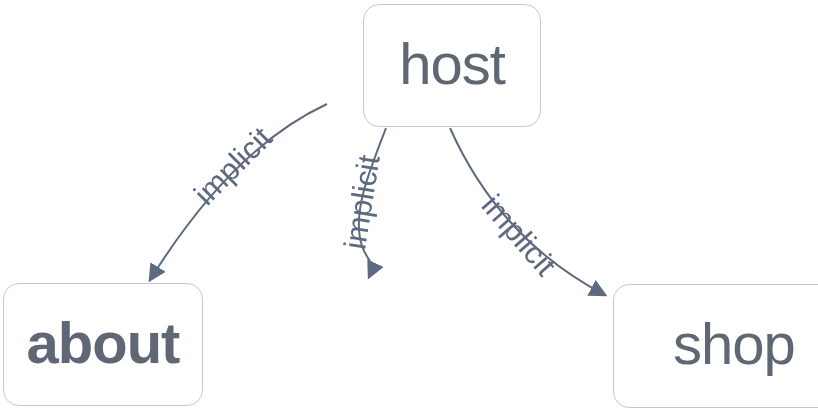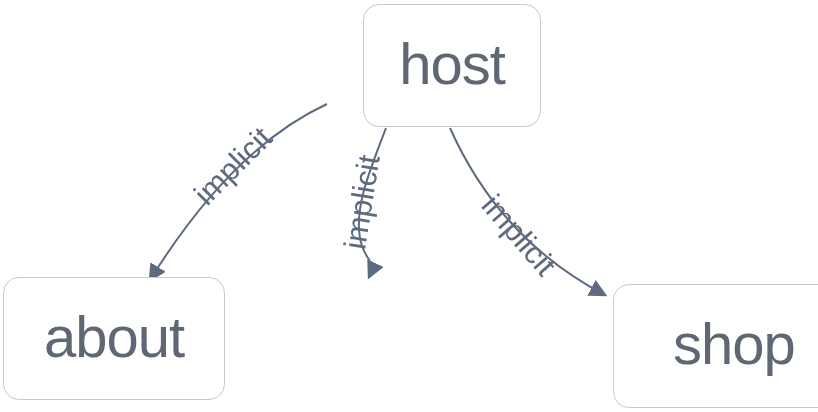--- a/index.html
+++ b/index.html
@@ -53,21 +53,21 @@
     color: #5e6a7f;
     white-space: nowrap;
     user-select: none;
     pointer-events: none;
   }
   .edge-label.l1 { left: 233px; top: 166px; transform: translate(-50%,-50%) rotate(-45deg); }
   .edge-label.l2 { left: 362px; top: 202px; transform: translate(-50%,-50%) rotate(-81deg); }
   .edge-label.l3 { left: 519px; top: 235px; transform: translate(-50%,-50%) rotate(49deg); }
 
   .node.host  { left: 327px; top: 4px;   width: 178px; height: 123px; margin-left: 36px; }
-  .node.about { left: 3px;   top: 277px; width: 222px; height: 123px; }
+  .node.about { left: 3px;   top: 283px; width: 200px; height: 123px; font-weight: bold; }
   .node.cart  { left: 333px; top: 284px; width: 175px; height: 123px; }
   .node.shop  { left: 613px; top: 284px; width: 242px; height: 124px; }
 </style>
 </head>
 <body>
 
 <div class="canvas">
 
   <svg class="edges-layer" viewBox="0 0 818 412" xmlns="http://www.w3.org/2000/svg">
     <defs>

